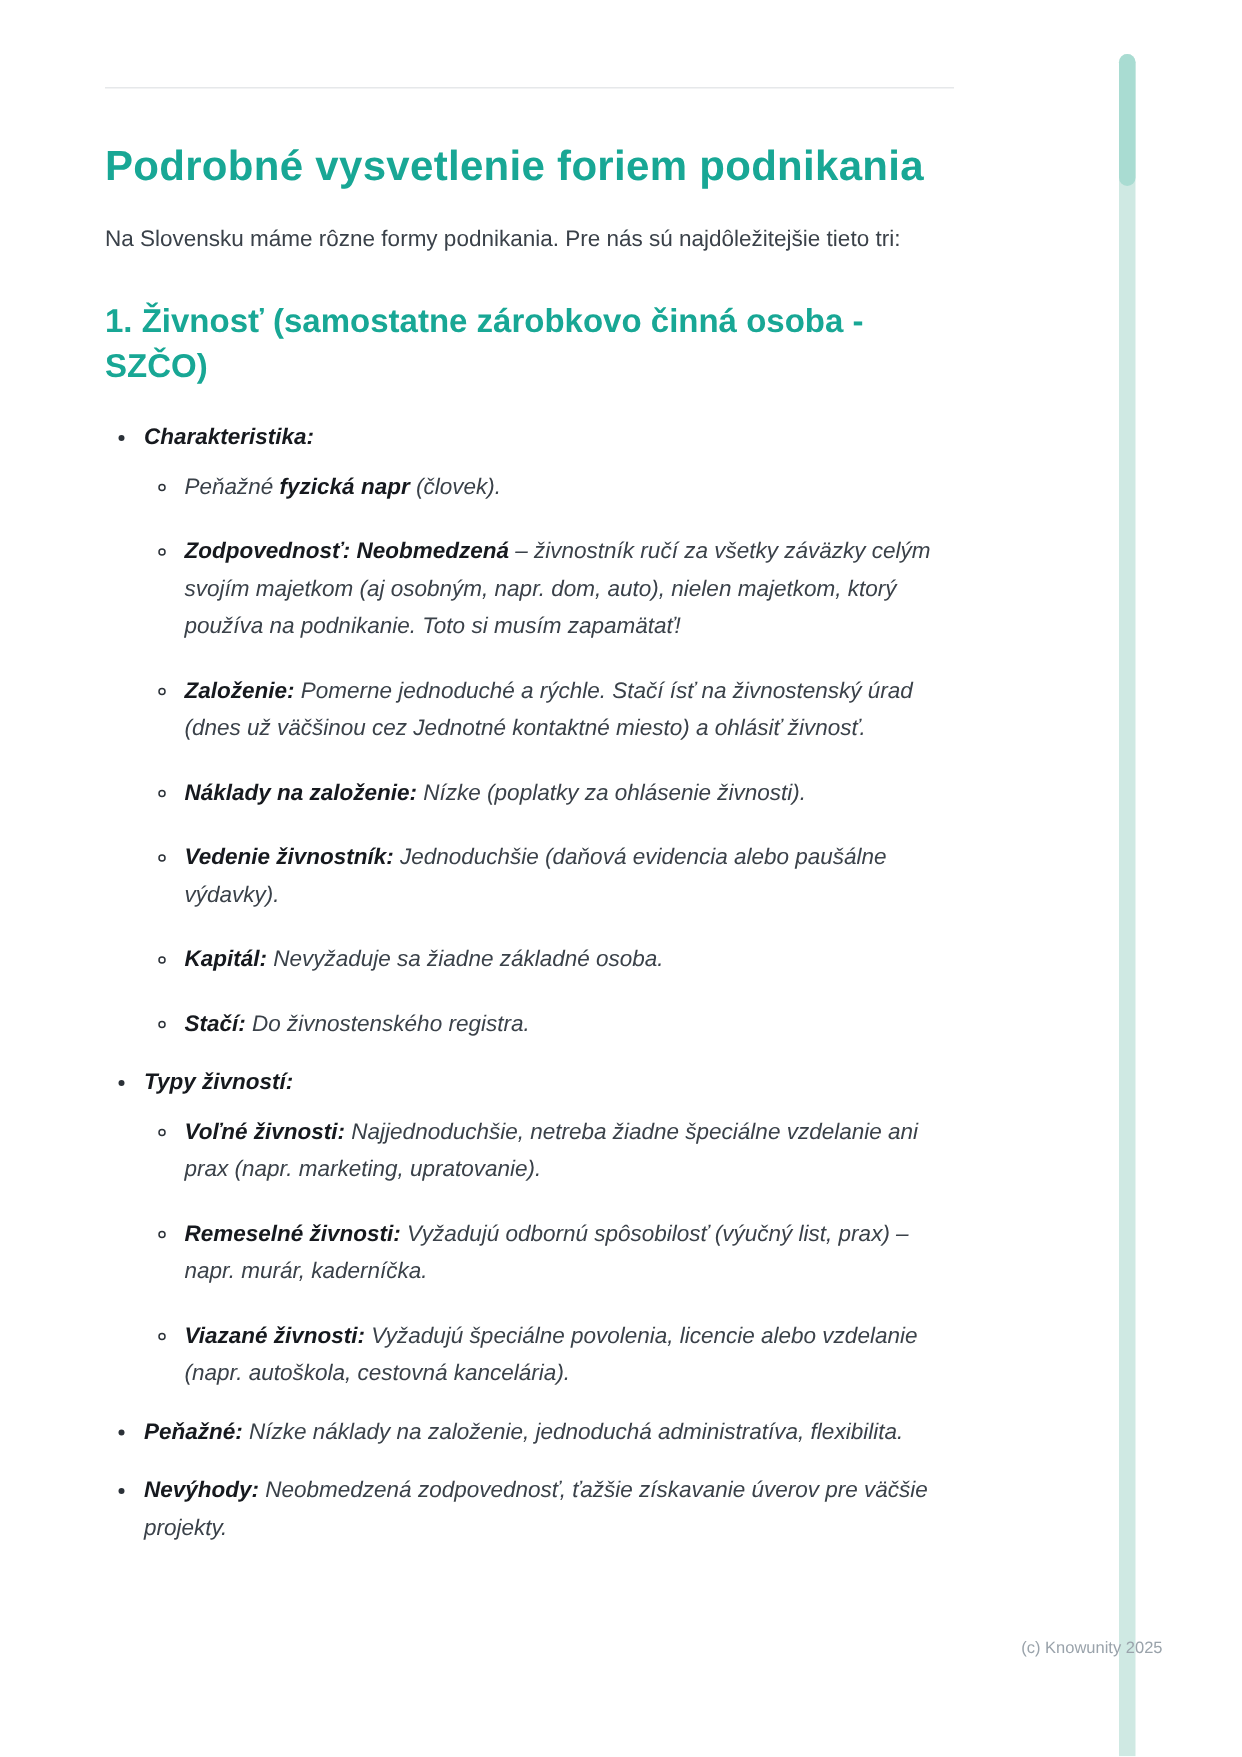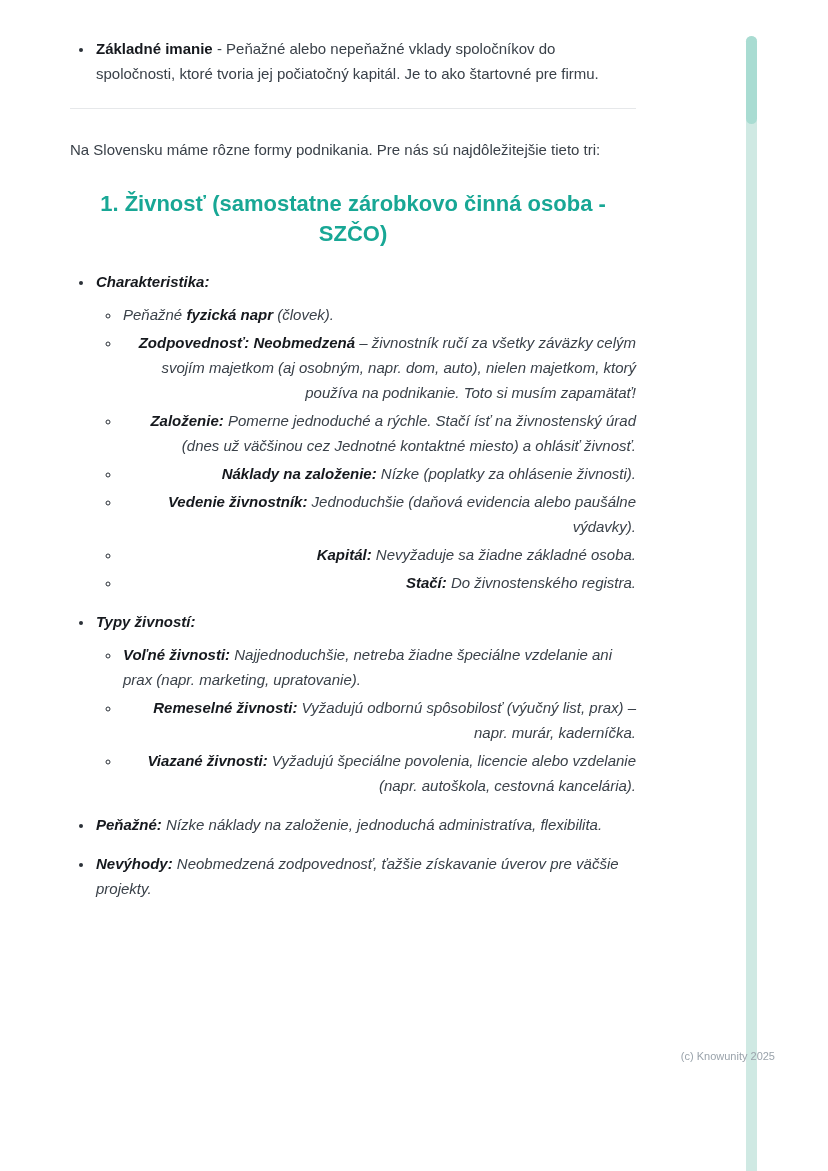--- a/index.html
+++ b/index.html
@@ -39,46 +39,45 @@
     padding-left:25px;
     list-style-type:circle;
     margin-top:8px;
   }
   li{
     line-height:25px;
     padding-left:2px;
   }
   li::marker{color:#2b3138;font-size:13px;}
   .l1 > li + li{margin-top:14px;}
-  .l2 > li + li{margin-top:3px;text-align:right;}
+  .l2 > li + li{margin-top:18px;}
   strong{color:var(--bold);font-weight:700;}
   hr.divider{
     border:none;
     border-top:1px solid var(--divider);
     margin-top:22px;
   }
   h1{
     margin-top:34px;
     font-size:28px;
     line-height:36px;
     font-weight:700;
     color:var(--accent);
     letter-spacing:0.2px;
   }
   p.intro{
-    margin-top:28px;
+    margin-top:18px;
     line-height:26px;
     text-align:justify;
   }
   h2{
     font-size:22px;
     line-height:30px;
     font-weight:700;
     color:var(--accent);
-    text-align:center;
   }
   h2.sec1{margin-top:26px;}
   .l1{margin-top:20px;font-style:italic;}
   h2.sec2{margin-top:20px;}
   .scrollbar{
     position:absolute;
     top:36px;
     right:71px;
     width:11px;
     height:1135px;
@@ -89,39 +88,37 @@
     position:absolute;
     top:0;
     left:0;
     width:100%;
     height:88px;
     background:var(--strip-thumb);
     border-radius:6px;
   }
   .footer{
     position:absolute;
-    top:1050px;
+    top:1093px;
     right:53px;
     font-size:11px;
     color:var(--muted);
     z-index:2;
   }
 </style>
 </head>
 <body>
 
 <div class="page">
   <div class="content">
 
-    <ul class="top-list">
-      <li><strong>Základné imanie</strong><span> - Peňažné alebo nepeňažné vklady spoločníkov do spoločnosti, ktoré tvoria jej počiatočný kapitál. Je to ako štartovné pre firmu.</span></li>
-    </ul>
 
     <hr class="divider">
 
+    <h1>Podrobné vysvetlenie foriem podnikania</h1>
 
     <p class="intro">Na Slovensku máme rôzne formy podnikania. Pre nás sú najdôležitejšie tieto tri:</p>
 
     <h2 class="sec1">1. Živnosť (samostatne zárobkovo činná osoba - SZČO)</h2>
 
     <ul class="l1">
 
       <li>
         <strong>Charakteristika:</strong>
         <ul class="l2">

